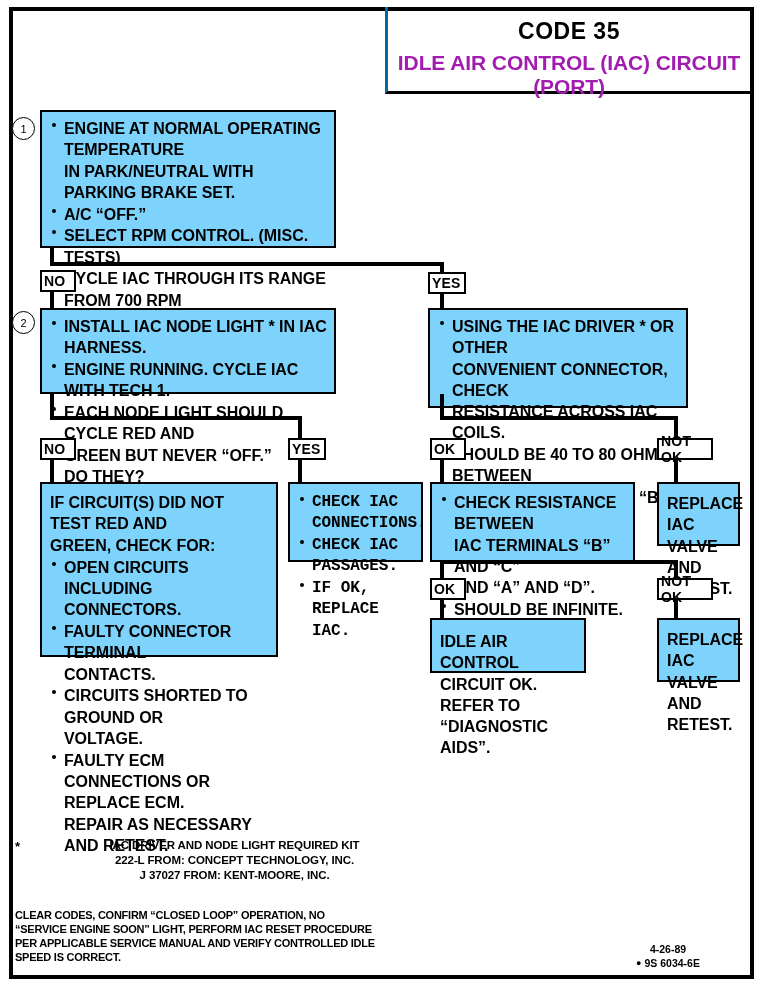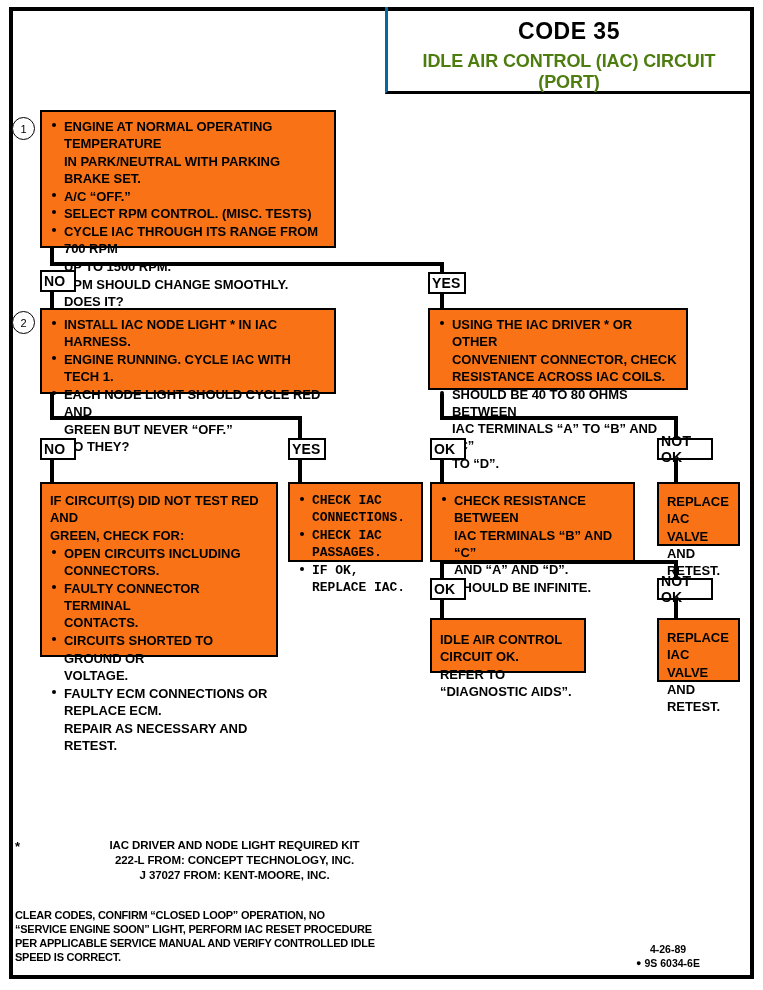--- a/index.html
+++ b/index.html
@@ -41,34 +41,34 @@
     padding-top: 12px;
   }
   .code-title {
     font-size: 23px;
     font-weight: bold;
     letter-spacing: 0.5px;
     color: #000;
     line-height: 1.1;
   }
   .code-subtitle {
-    font-size: 18px;
+    font-size: 21px;
     font-weight: bold;
     letter-spacing: -0.1px;
-    color: #4d7c0f;
+    color: #a21caf;
     line-height: 1.15;
     margin-top: 7px;
   }
   
   .box {
     position: absolute;
     border: 2px solid #000;
-    background: #f97316;
-    box-sizing: border-box;
-    font-size: 13px;
+    background: #7dd3fc;
+    box-sizing: border-box;
+    font-size: 16px;
     font-weight: bold;
     color: #000;
     line-height: 1.33;
     letter-spacing: -0.05px;
     padding: 6px 7px 12px 8px;
   }
   
   .label-box {
     position: absolute;
     border: 2px solid #000;
@@ -241,21 +241,21 @@
   <div class="box" style="left:40px; top:308px; width:296px; height:86px;">
     <ul class="blist">
       <li>INSTALL IAC NODE LIGHT * IN IAC HARNESS.</li>
       <li>ENGINE RUNNING.  CYCLE IAC WITH TECH 1.</li>
       <li>EACH NODE LIGHT SHOULD CYCLE RED AND
 GREEN BUT NEVER “OFF.”
 DO THEY?</li>
     </ul>
   </div>
 
-  <div class="box" style="left:428px; top:308px; width:260px; height:82px;">
+  <div class="box" style="left:428px; top:308px; width:260px; height:100px;">
     <ul class="blist">
       <li>USING THE IAC DRIVER * OR OTHER
 CONVENIENT CONNECTOR, CHECK
 RESISTANCE ACROSS IAC COILS.</li>
       <li>SHOULD BE 40 TO 80 OHMS BETWEEN
 IAC TERMINALS “A” TO “B” AND “C”
 TO “D”.</li>
     </ul>
   </div>
 

